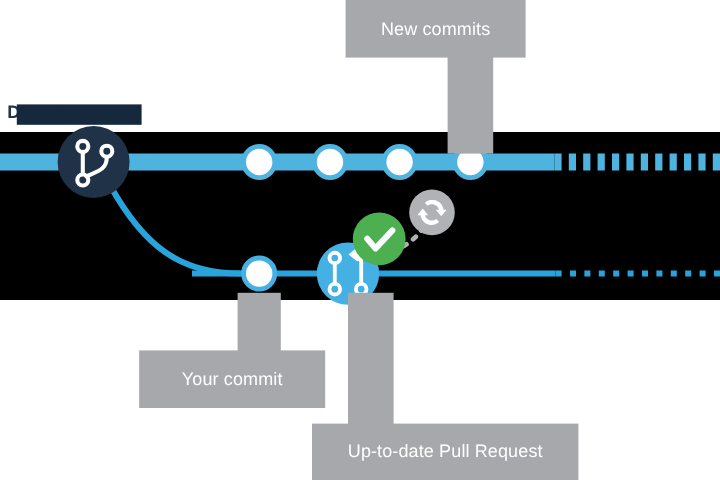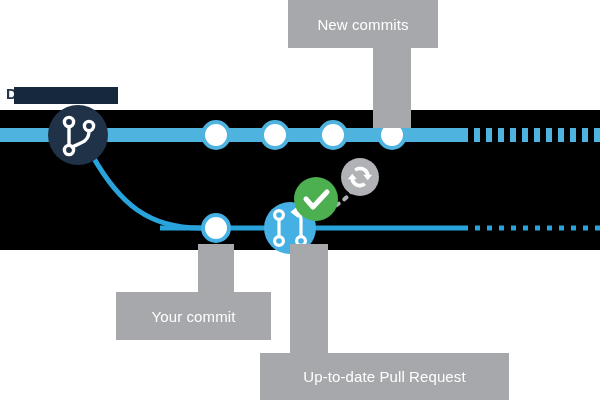--- a/index.html
+++ b/index.html
@@ -74,21 +74,21 @@
   .stem {
     position: absolute;
     background: #a6a8ab;
   }
   .callout-new-commits { left: 288px; top: 0px;   width: 150px; height: 48px; text-align: right; }
   .stem-new-commits    { left: 373px; top: 44px;  width: 38px;  height: 84px; }
 
   .callout-your-commit { left: 96px;  top: 292px; width: 155px; height: 48px; margin-left: 20px; }
   .stem-your-commit    { left: 198px; top: 244px; width: 36px;  height: 52px; }
 
-  .callout-pull-request{ left: 260px; top: 353px; width: 249px; height: 47px; }
+  .callout-pull-request{ left: 260px; top: 353px; width: 222px; height: 47px; }
   .stem-pull-request   { left: 290px; top: 244px; width: 38px;  height: 114px; }
 </style>
 </head>
 <body>
 
 <div id="stage">
 
   <div class="backdrop"></div>
 
   <div class="branch-caption">Default branch</div>

